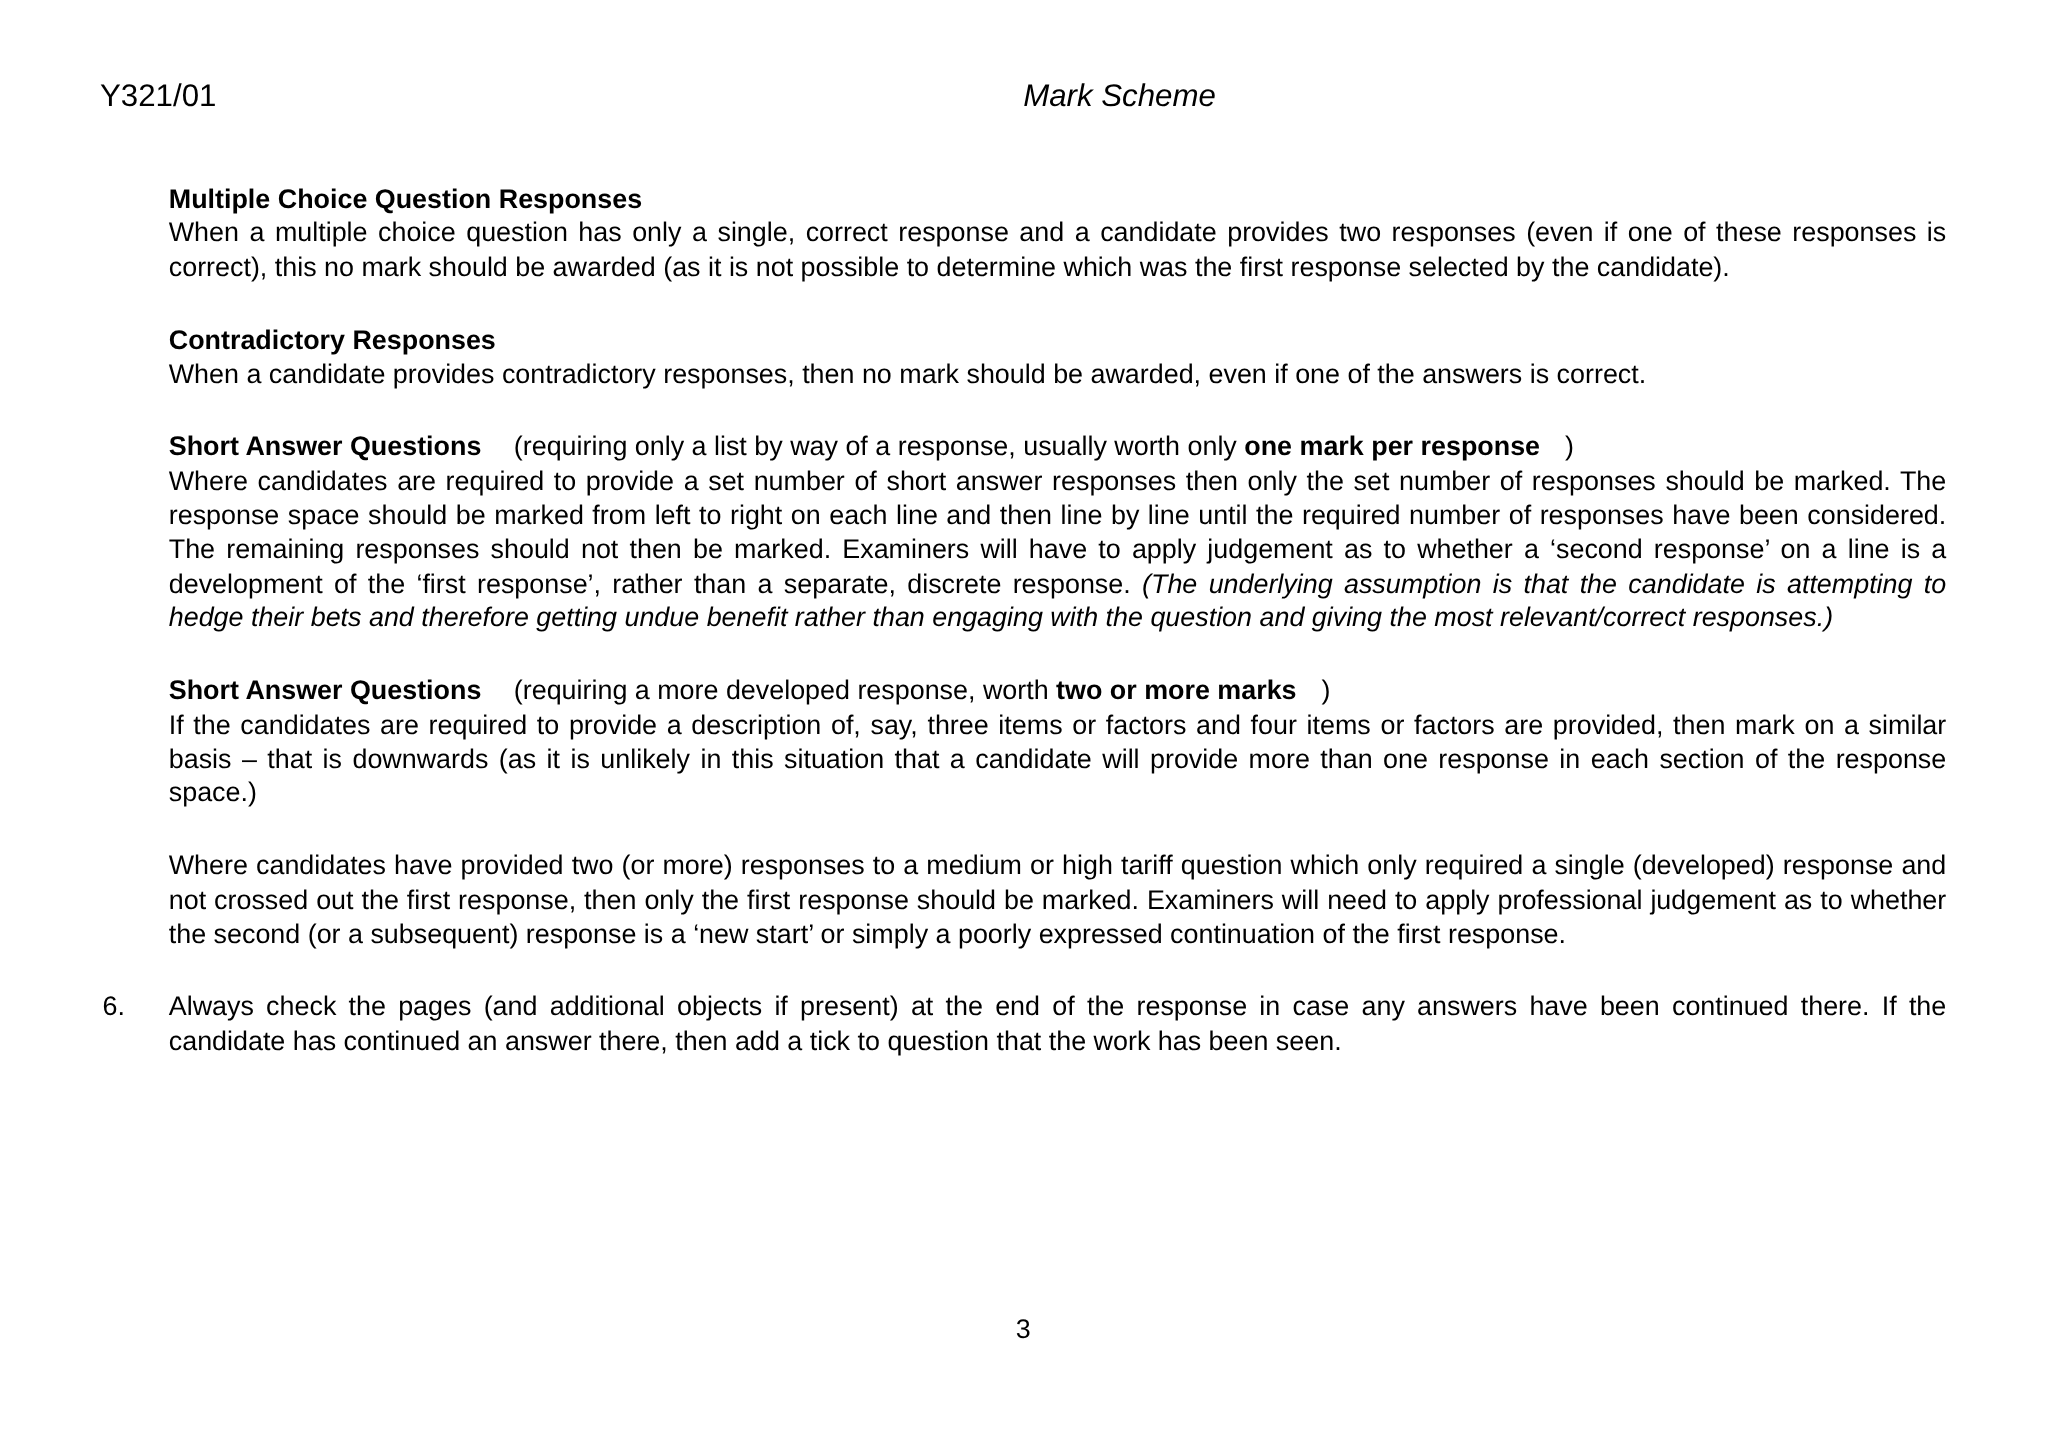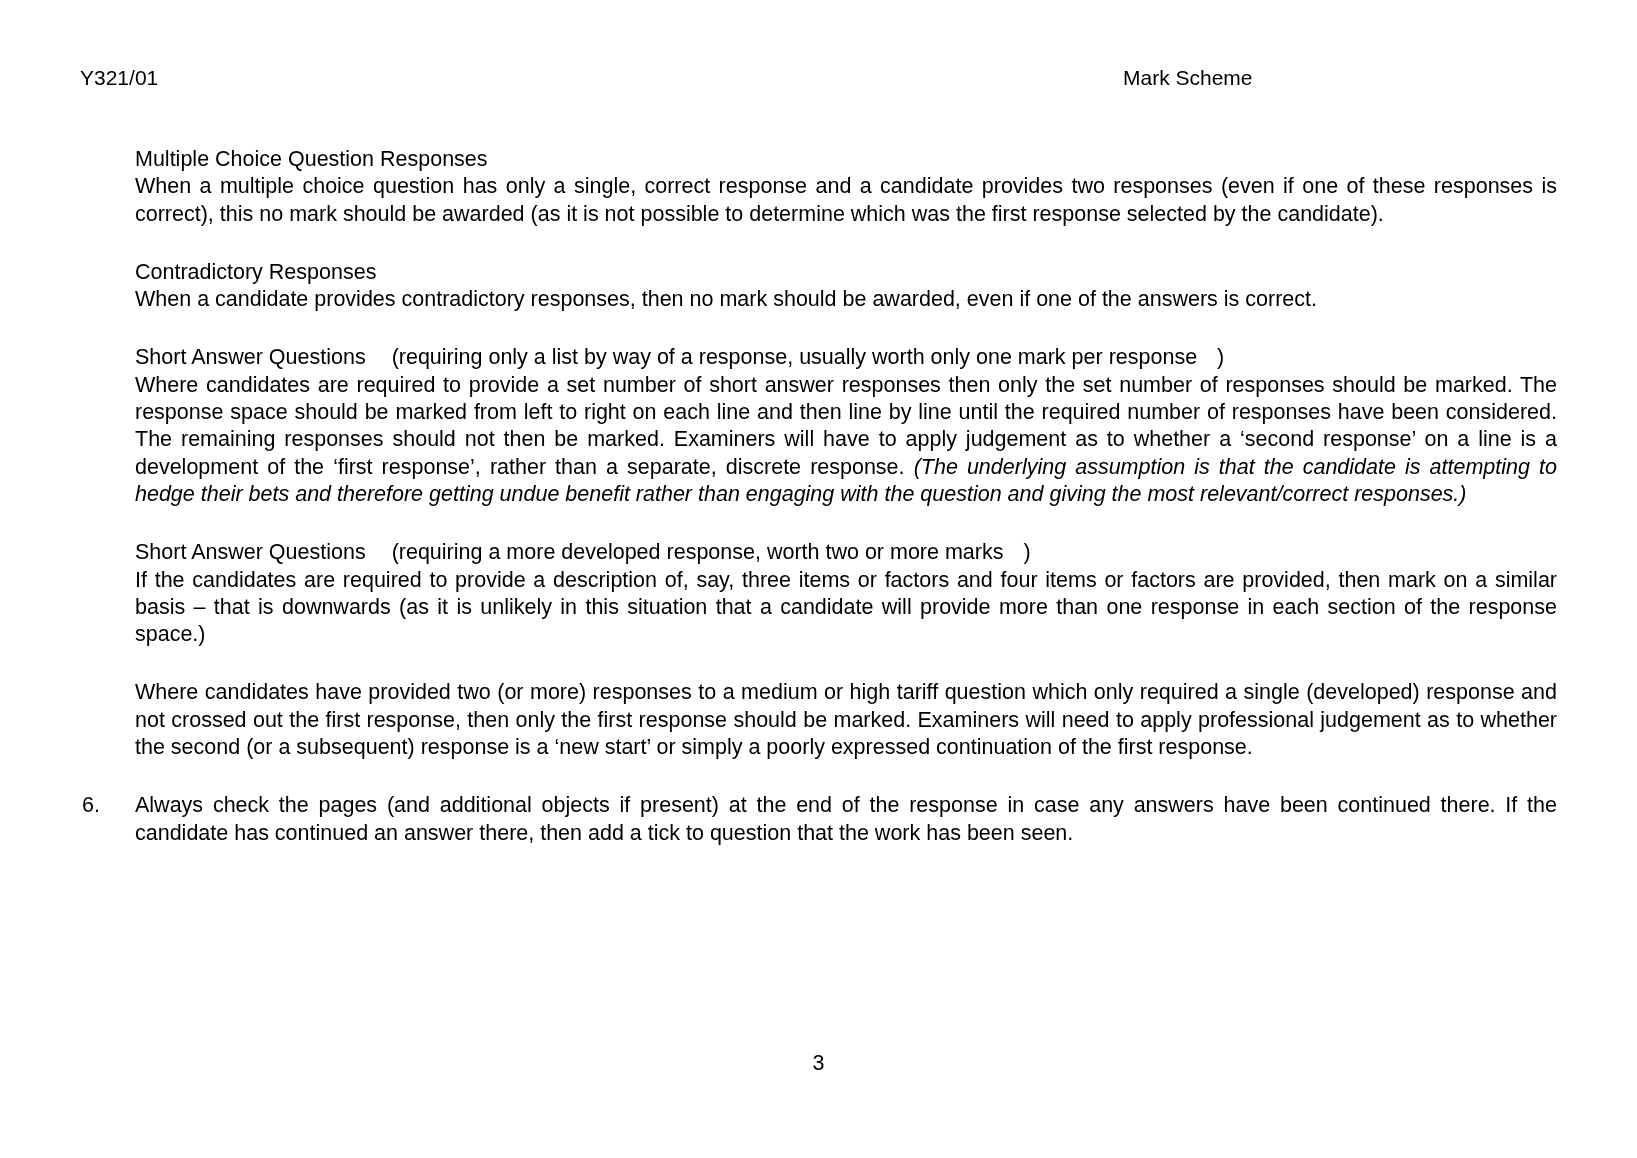--- a/index.html
+++ b/index.html
@@ -19,41 +19,41 @@
     height: 1158px;
     background: #ffffff;
     overflow: hidden;
   }
   .header {
     position: absolute;
     top: 64px;
     left: 80px;
     right: 80px;
     display: flex;
-    font-size: 21px;
+    font-size: 25px;
     line-height: 27px;
   }
   .header .h-left  { flex: 1; text-align: left; }
-  .header .h-center{ flex: 1; text-align: center; }
+  .header .h-center{ flex: 1; text-align: left; font-style: italic; }
   .header .h-right { flex: 1; text-align: right; }
 
   .content {
     position: absolute;
     top: 146px;
     left: 135px;
     right: 80px;
     font-size: 21.5px;
     line-height: 27.3px;
     text-align: justify;
   }
   .section { margin: 0 0 31px 0; }
   .section p { margin: 0; }
   .sec-heading { font-weight: bold; }
   .sec-heading .normal { font-weight: normal; margin-left: 20px; }
-  .sec-heading .bold { font-weight: normal; }
+  .sec-heading .bold { font-weight: bold; }
   .italic { font-style: italic; }
 
   .numbered-item {
     position: relative;
     margin-top: 24px;
   }
   .item-number {
     position: absolute;
     left: -53px;
     top: 0;

